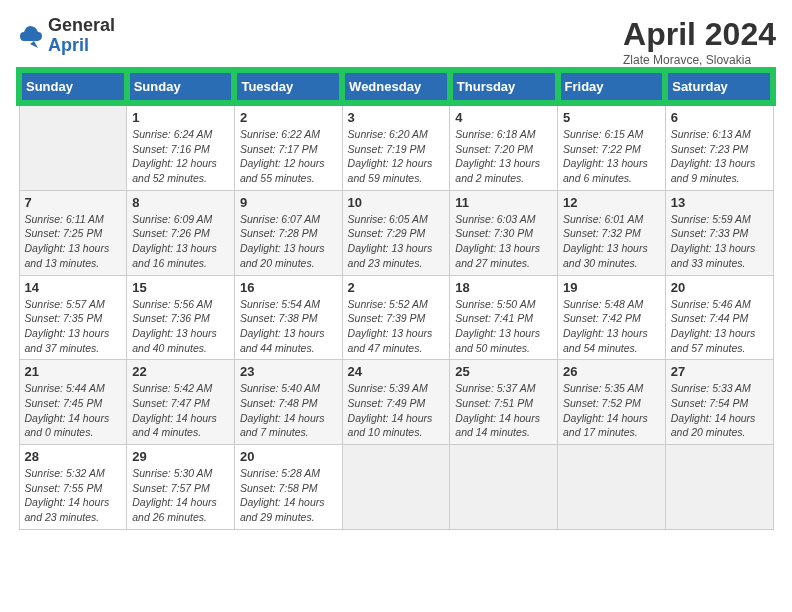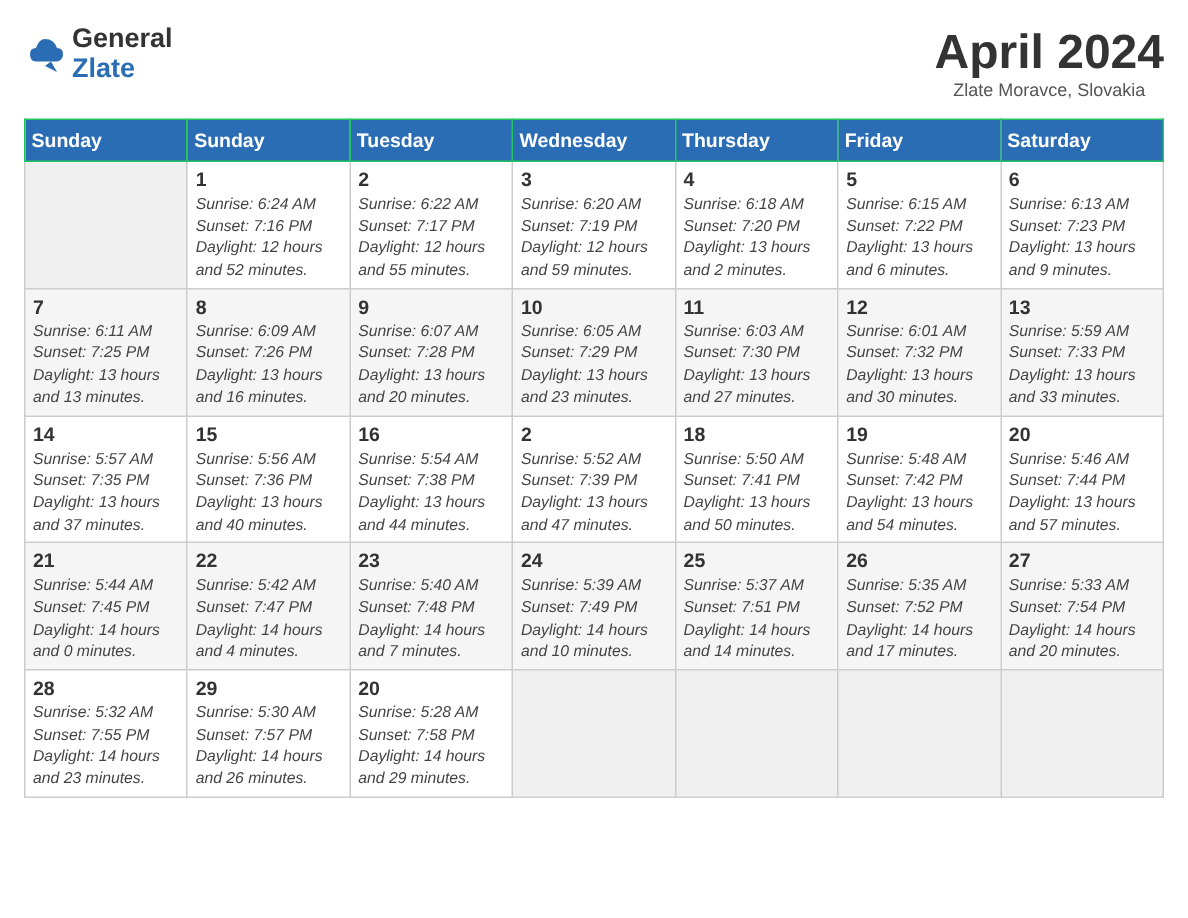--- a/index.html
+++ b/index.html
@@ -7,21 +7,20 @@
       font-family: Arial, sans-serif;
       background: #fff;
       width: 792px;
       min-height: 612px;
       padding: 16px;
     }
     .header-area {
       display: flex;
       justify-content: space-between;
       align-items: flex-start;
-      margin-bottom: 12px;
     }
     .logo {
       display: flex;
       align-items: center;
     }
     .logo-text {
       display: flex;
       flex-direction: column;
       line-height: 1.1;
     }
@@ -34,21 +33,21 @@
       font-size: 18px;
       font-weight: bold;
       color: #2a6db5;
     }
     .logo-icon {
       width: 28px;
       height: 28px;
       margin-right: 4px;
     }
     .title-area {
-      text-align: center;
+      text-align: left;
     }
     .month-title {
       font-size: 32px;
       font-weight: bold;
       color: #333;
     }
     .location-title {
       font-size: 12px;
       color: #555;
     }
@@ -57,21 +56,21 @@
       border-collapse: collapse;
       font-size: 11px;
     }
     thead tr th {
       background-color: #2a6db5;
       color: #fff;
       padding: 6px 4px;
       text-align: left;
       font-size: 13px;
       font-weight: bold;
-      border: 1px solid #22c55e;
+      border: 6px solid #22c55e;
     }
     tbody tr td {
       border: 1px solid #ccc;
       vertical-align: top;
       padding: 4px 5px;
       width: 14.28%;
       height: 80px;
     }
     tbody tr td.empty {
       background: #f9f9f9;
@@ -103,21 +102,21 @@
 <body>
 
 <div class="header-area">
   <div class="logo">
     <svg class="logo-icon" viewBox="0 0 28 28" xmlns="http://www.w3.org/2000/svg">
       <path d="M14 4 Q20 4 22 10 Q26 10 26 14 Q26 18 22 19 L8 19 Q4 19 4 14 Q4 10 8 10 Q10 4 14 4Z" fill="#2a6db5"></path>
       <path d="M18 19 L22 26 L14 22Z" fill="#2a6db5"></path>
     </svg>
     <div class="logo-text">
       <span class="logo-general">General</span>
-      <span class="logo-blue">Zlate</span>
+      <span class="logo-blue">April</span>
     </div>
   </div>
   <div class="title-area">
     <div class="month-title">April 2024</div>
     <div class="location-title">Zlate Moravce, Slovakia</div>
   </div>
 </div>
 
 <table>
   <thead>

